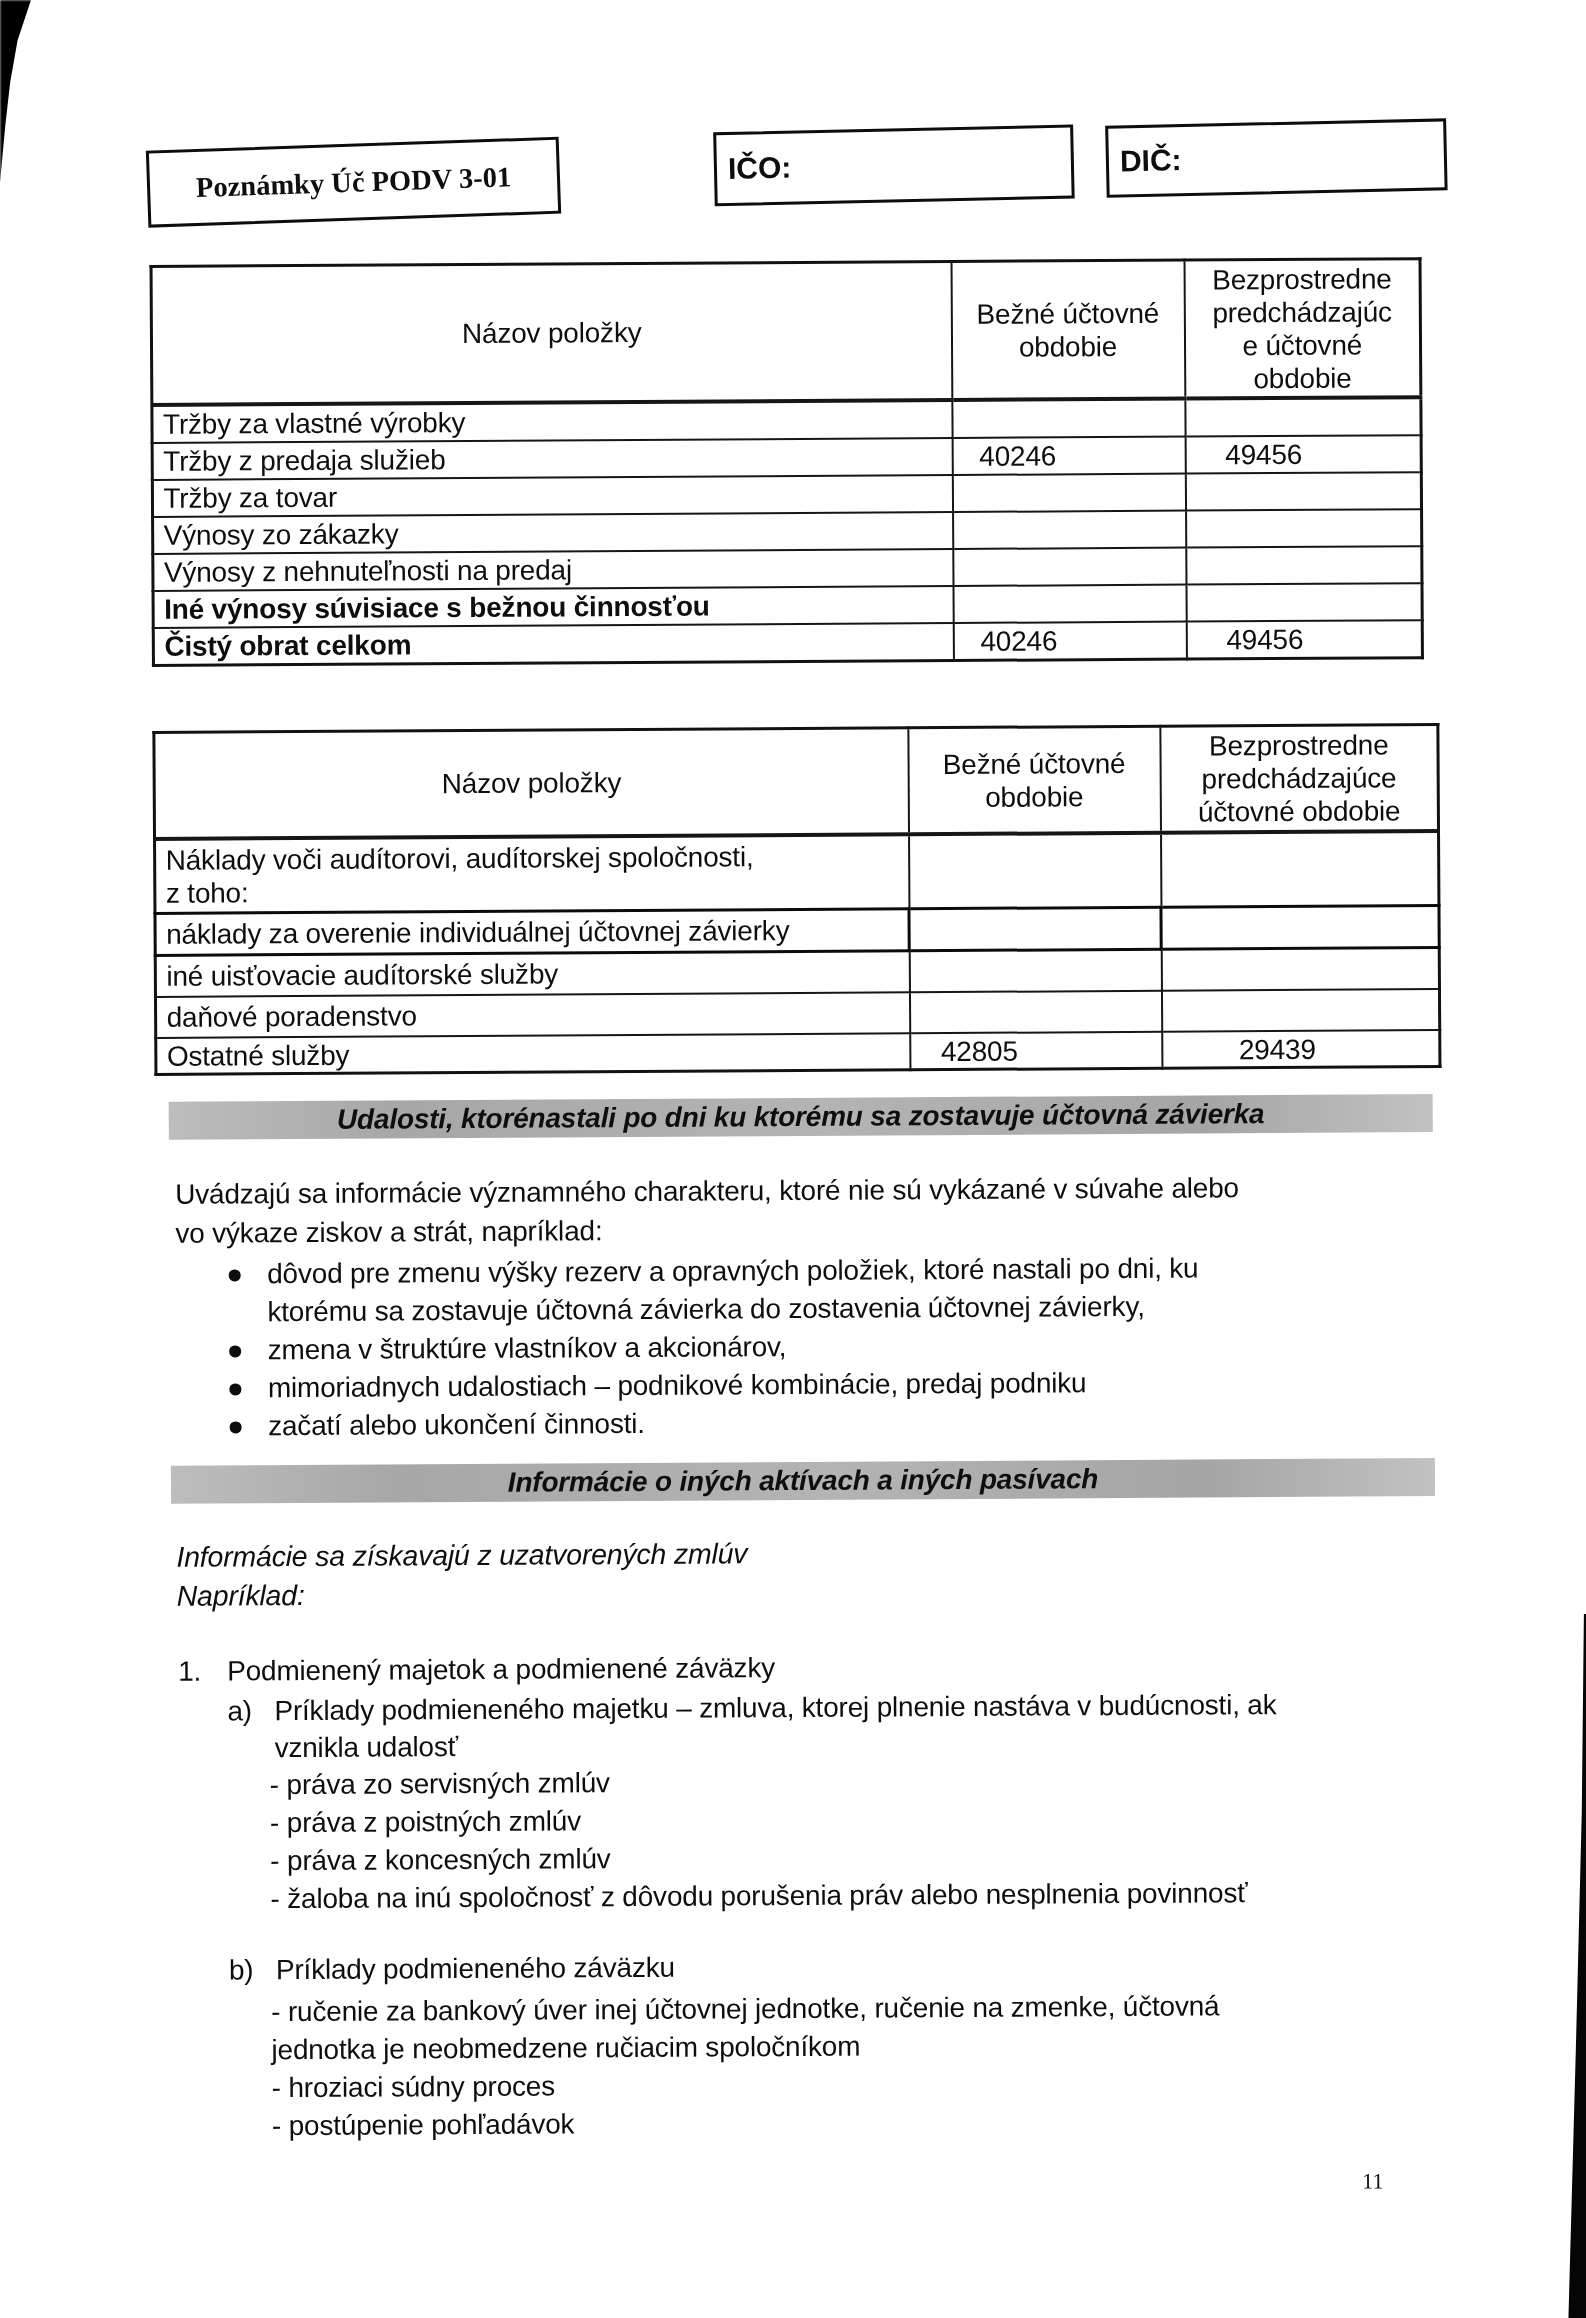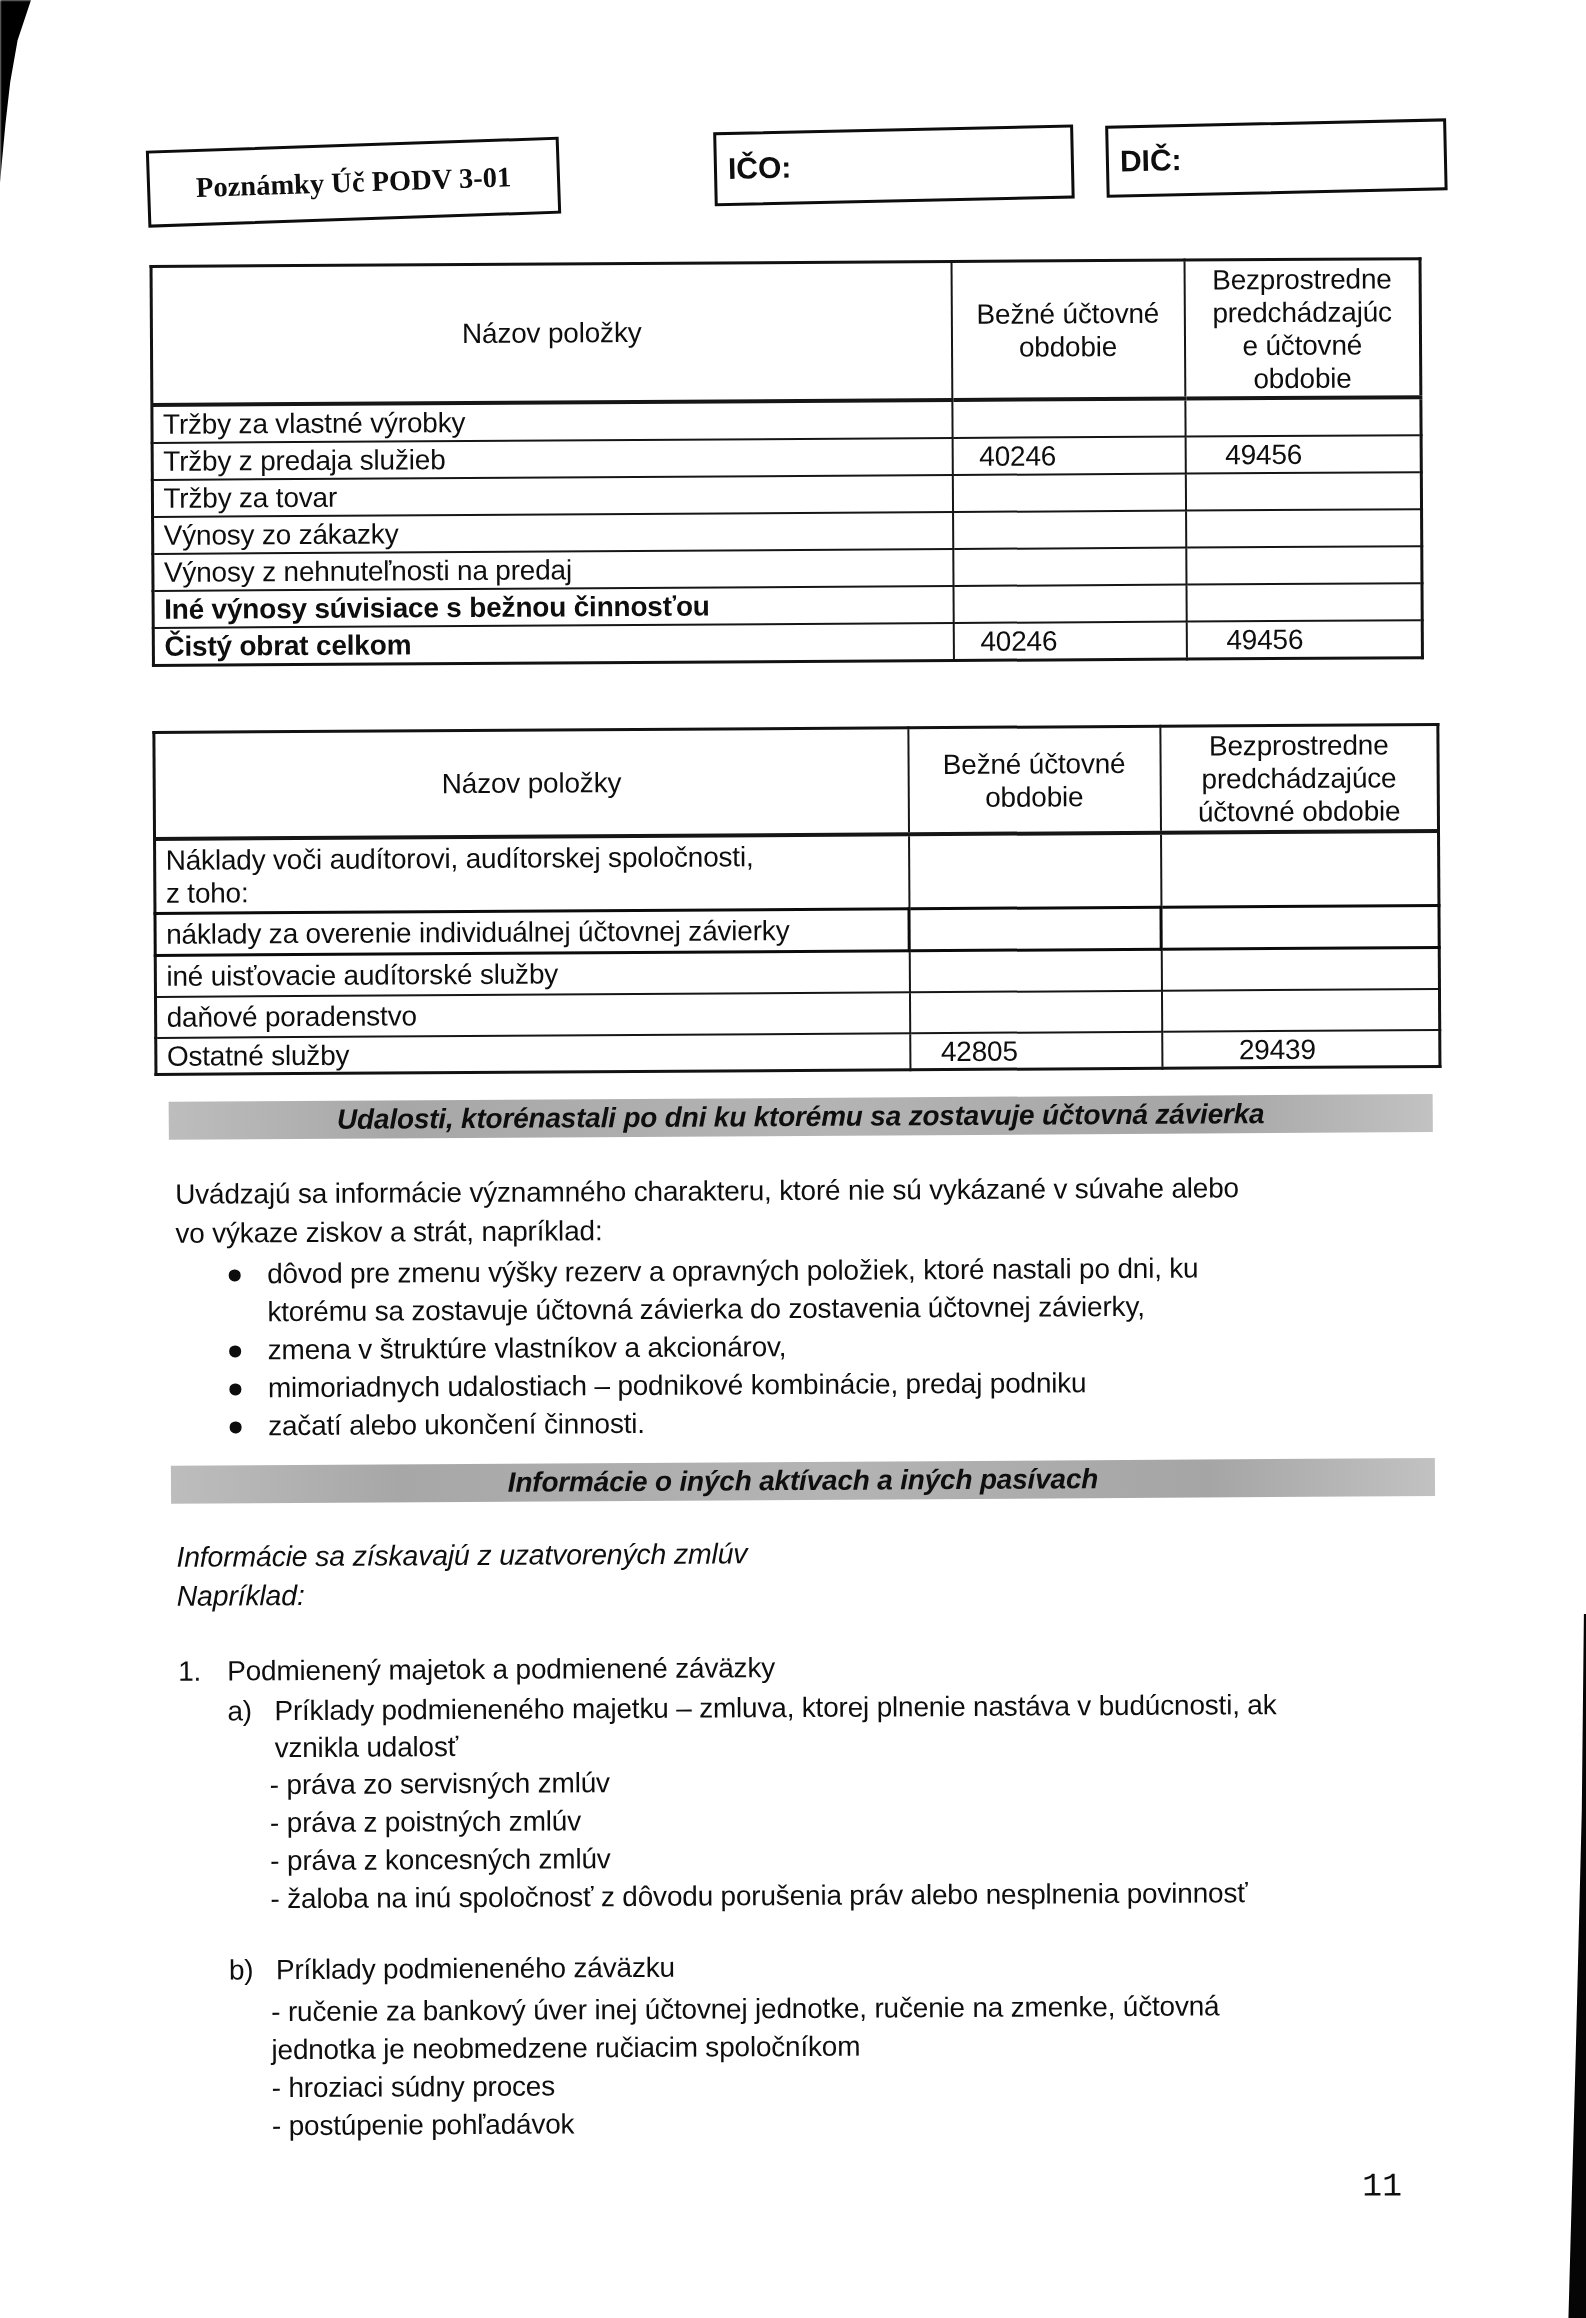--- a/index.html
+++ b/index.html
@@ -64,21 +64,21 @@
   .numline{display:flex;}
   .numline .lab{flex:none;width:49px;}
   .sub{display:flex;margin-left:49px;}
   .sub .lab{flex:none;width:47px;}
   .sub-a{margin-top:3.4px;}
   .dashes{margin-left:91px;}
   .dashes div{line-height:38px;}
   .sub-b{margin-top:33px;}
   .dashes-b{margin-top:4.7px;}
 
-  .pagenum{position:absolute;left:1356px;top:2172px;font-family:Liberation Mono, monospace;font-size:33px;}
+  .pagenum{position:absolute;left:1356px;top:2172px;font-family:Liberation Serif, serif;font-size:22px;}
 </style>
 </head>
 <body>
 
 <div class="page">
   <div class="blob-tl"></div>
   <div class="edge-r"></div>
 
   <div class="content">
 

